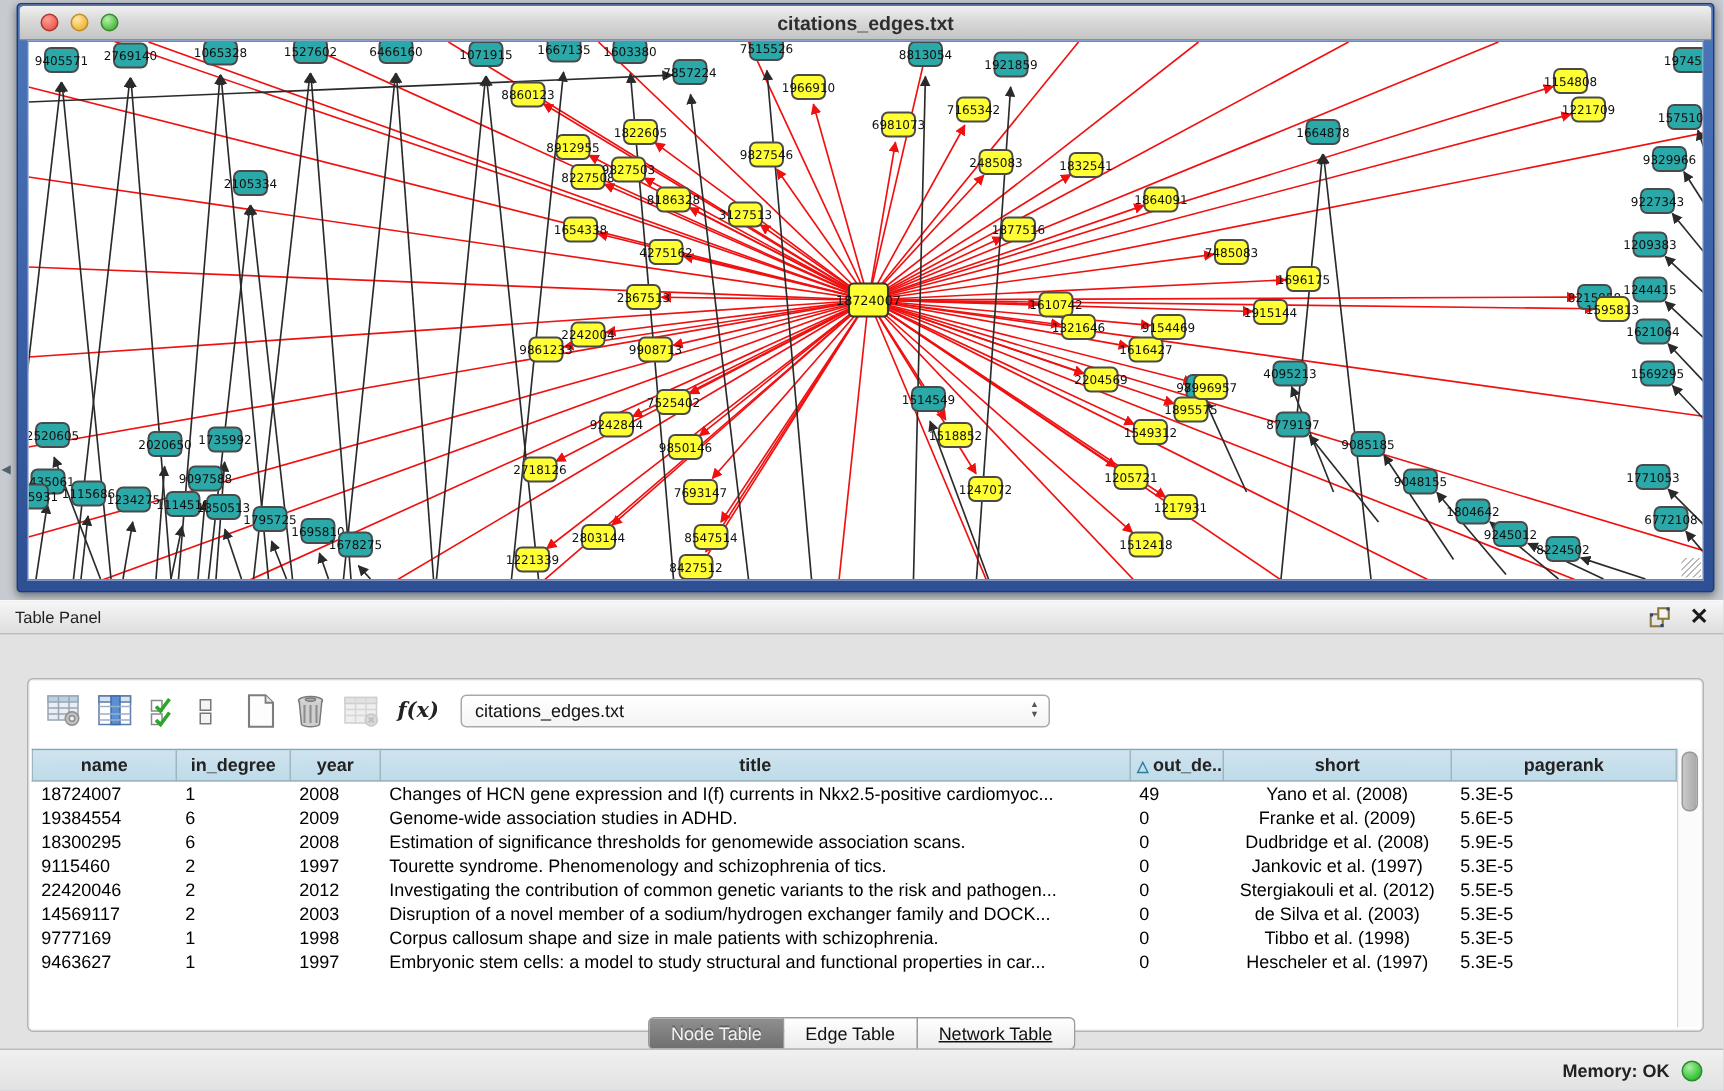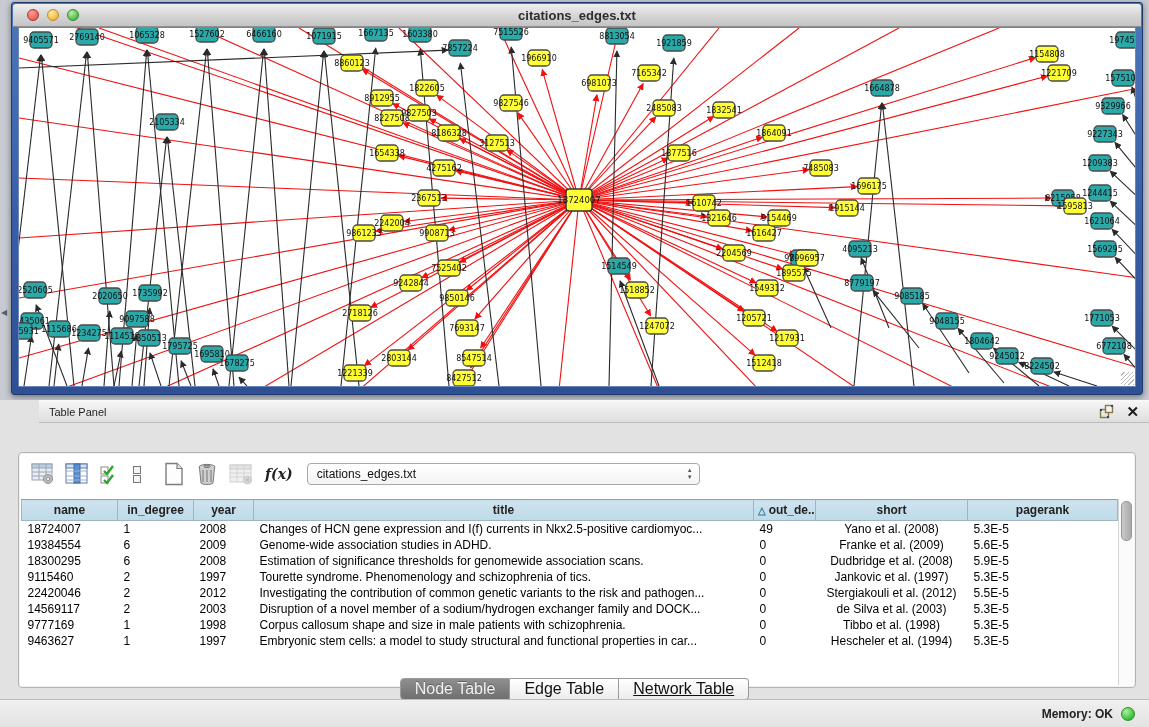--- a/index.html
+++ b/index.html
@@ -21,21 +21,21 @@
   .t-yellow{background:radial-gradient(circle at 35% 30%,#ffe9a8,#f4bf4f 60%,#df9b2d);border:1px solid #c08e26;}
   .t-green{background:radial-gradient(circle at 35% 30%,#b8efa8,#61c554 60%,#3ea332);border:1px solid #35892c;}
   #win-title{position:absolute;left:0;right:0;text-align:center;font-size:13px;color:#2d2d2d;font-weight:bold;}
   #canvas-wrap{flex:1;background:#ffffff;position:relative;overflow:hidden;border:1px solid #6b86b8;}
   #graph-svg{display:block;}
   #resize-grip{position:absolute;right:1px;bottom:1px;width:13px;height:13px;
      background:repeating-linear-gradient(135deg,transparent 0 2px,#b9b9b9 2px 3px);}
   #collapse-arrow{position:absolute;left:1px;top:308px;font-size:8px;color:#55606e;}
 
   
-  #table-panel{position:absolute;top:400px;left:0;right:0;bottom:27px;background:#E2E2E2;padding-left:39px;}
+  #table-panel{position:absolute;top:400px;left:0;right:0;bottom:27px;background:#E2E2E2;}
   #tp-header{height:21px;background:linear-gradient(180deg,#f6f6f6,#dedede);
      border-top:1px solid #fafafa;border-bottom:1px solid #bdbdbd;
      display:flex;align-items:center;font-size:11px;color:#1f1f1f;padding:0 10px;}
   #tp-header .spacer{flex:1;}
   .hdr-icon{margin-left:12px;cursor:pointer;display:flex;align-items:center;}
   #tp-close{font-size:15px;font-weight:bold;color:#1a1a1a;line-height:1;}
 
   #tp-container{position:absolute;left:18px;right:13px;top:52px;height:234px;
      background:#ffffff;border:1px solid #b3b3b3;border-radius:4px;box-shadow:inset 0 0 0 1px #f2f2f2;}
   #tp-toolbar{height:42px;display:flex;align-items:center;padding:0 12px;}
@@ -53,21 +53,21 @@
   td{height:16px;padding:0 6px;border:none;color:#000;overflow:hidden;white-space:nowrap;}
   .sort-tri{color:#2f7e9e;font-size:10px;margin-right:3px;}
   .c-name{width:96px;} .c-indeg{width:76px;} .c-year{width:60px;} .c-title{width:500px;}
   .c-out{width:62px;} .c-short{width:152px;} .c-pr{width:auto;}
   td.cell-short{text-align:center;}
   #v-scroll{position:absolute;right:2px;top:46px;bottom:2px;width:14px;border-left:1px solid #d5d5d5;background:#fbfbfb;border-radius:0 0 4px 0;}
   #v-thumb{position:absolute;top:2px;left:2px;width:9px;height:38px;border-radius:5px;
      background:linear-gradient(90deg,#c9c9c9,#a9a9a9);border:1px solid #999;}
 
   #tp-tabs{position:absolute;left:0;right:0;top:278px;display:flex;justify-content:center;}
-  .tab{height:20px;line-height:20px;padding:0 14px;font-size:16px;border:1px solid #9b9b9b;border-left:none;
+  .tab{height:20px;line-height:20px;padding:0 14px;font-size:12px;border:1px solid #9b9b9b;border-left:none;
      background:linear-gradient(180deg,#ffffff,#ececec);color:#111;}
   .tab:first-child{border-left:1px solid #9b9b9b;border-radius:4px 0 0 4px;}
   .tab:last-child{border-radius:0 4px 4px 0;text-decoration:underline;}
   .tab.active{background:linear-gradient(180deg,#8f8f8f,#6f6f6f);color:#f2f2f2;text-shadow:0 -1px 0 rgba(0,0,0,.3);}
 
   
   #status-bar{position:absolute;left:0;right:0;bottom:0;height:27px;background:linear-gradient(180deg,#f0f0f0,#e2e2e2);
      border-top:1px solid #bdbdbd;display:flex;align-items:center;justify-content:flex-end;padding-right:14px;font-size:12px;color:#222;font-weight:bold;}
   #mem-dot{width:14px;height:14px;border-radius:50%;margin-left:8px;border:1px solid #2e8a2e;
      background:radial-gradient(circle at 35% 30%,#a8f0a0,#3fc43f 65%,#2ba32b);box-sizing:border-box;}
@@ -792,21 +792,21 @@
                 <td class="cell-out_degree">0</td>
                 <td class="cell-short">Tibbo et al. (1998)</td>
                 <td class="cell-pagerank">5.3E-5</td>
               </tr>
               <tr>
                 <td class="cell-name">9463627</td>
                 <td class="cell-in_degree">1</td>
                 <td class="cell-year">1997</td>
                 <td class="cell-title">Embryonic stem cells: a model to study structural and functional properties in car...</td>
                 <td class="cell-out_degree">0</td>
-                <td class="cell-short">Hescheler et al. (1994)</td>
+                <td class="cell-short">Hescheler et al. (1997)</td>
                 <td class="cell-pagerank">5.3E-5</td>
               </tr>
             </tbody>
         </table>
       </div>
       <div id="v-scroll">
         <div id="v-thumb"></div>
       </div>
     </div>
 

